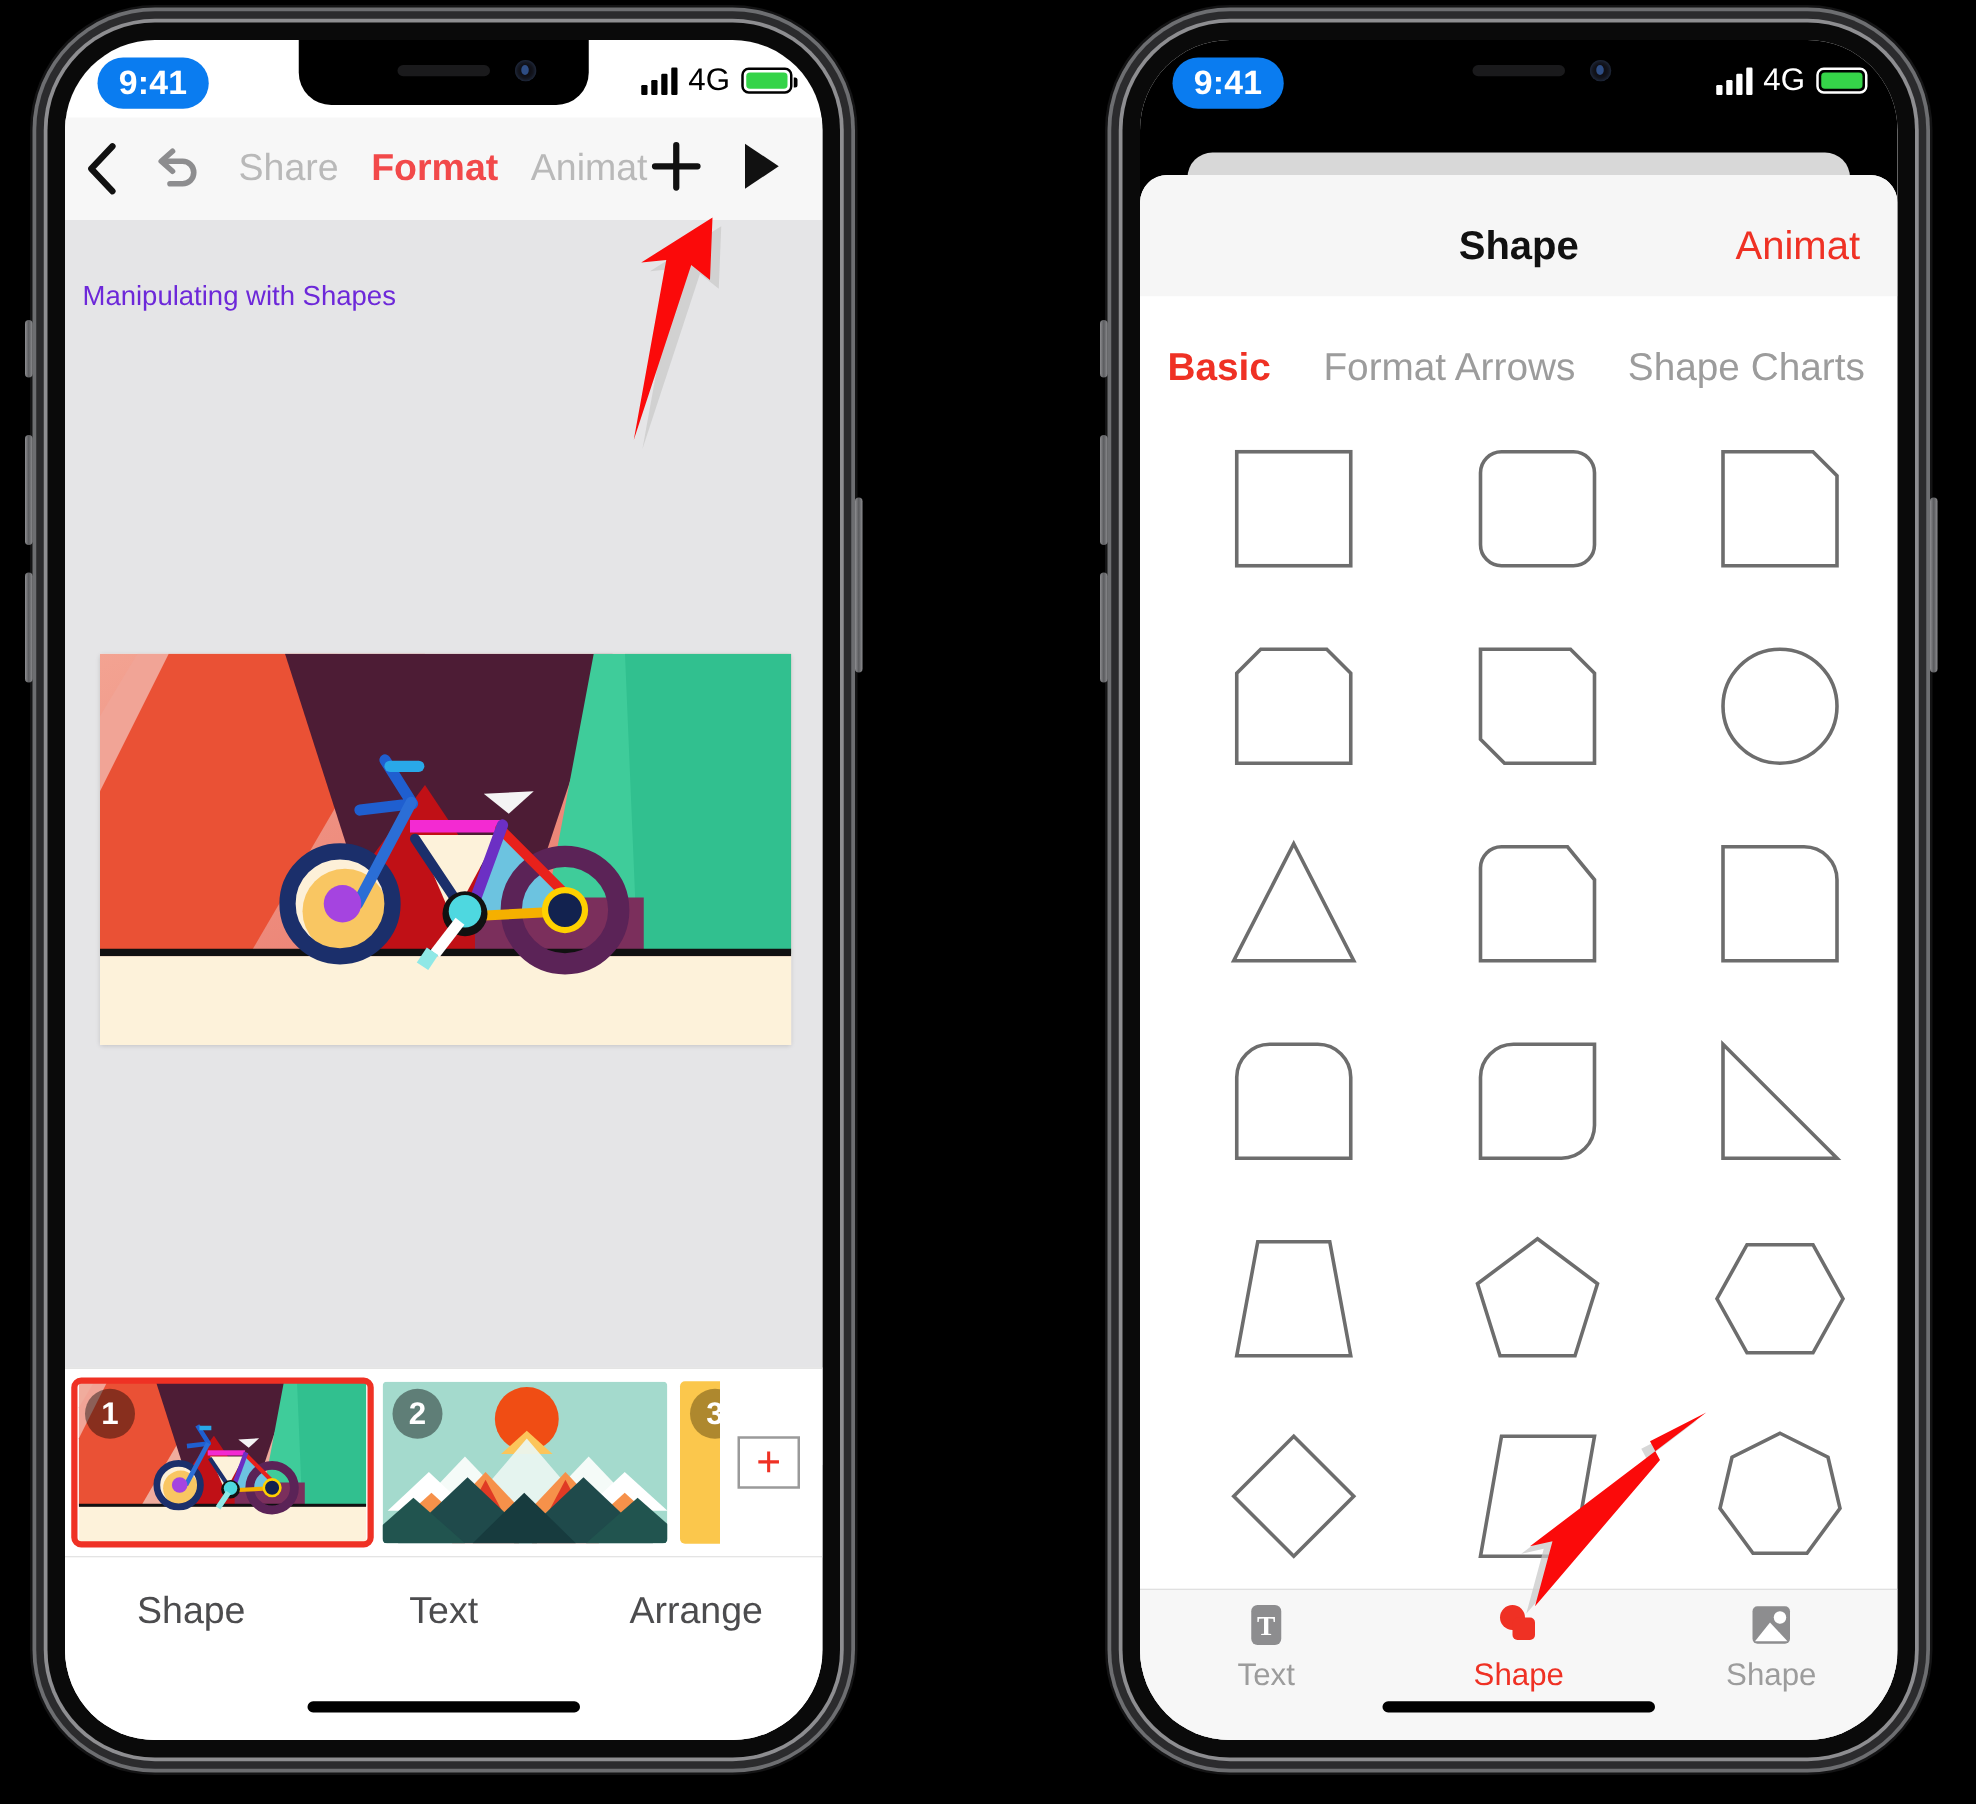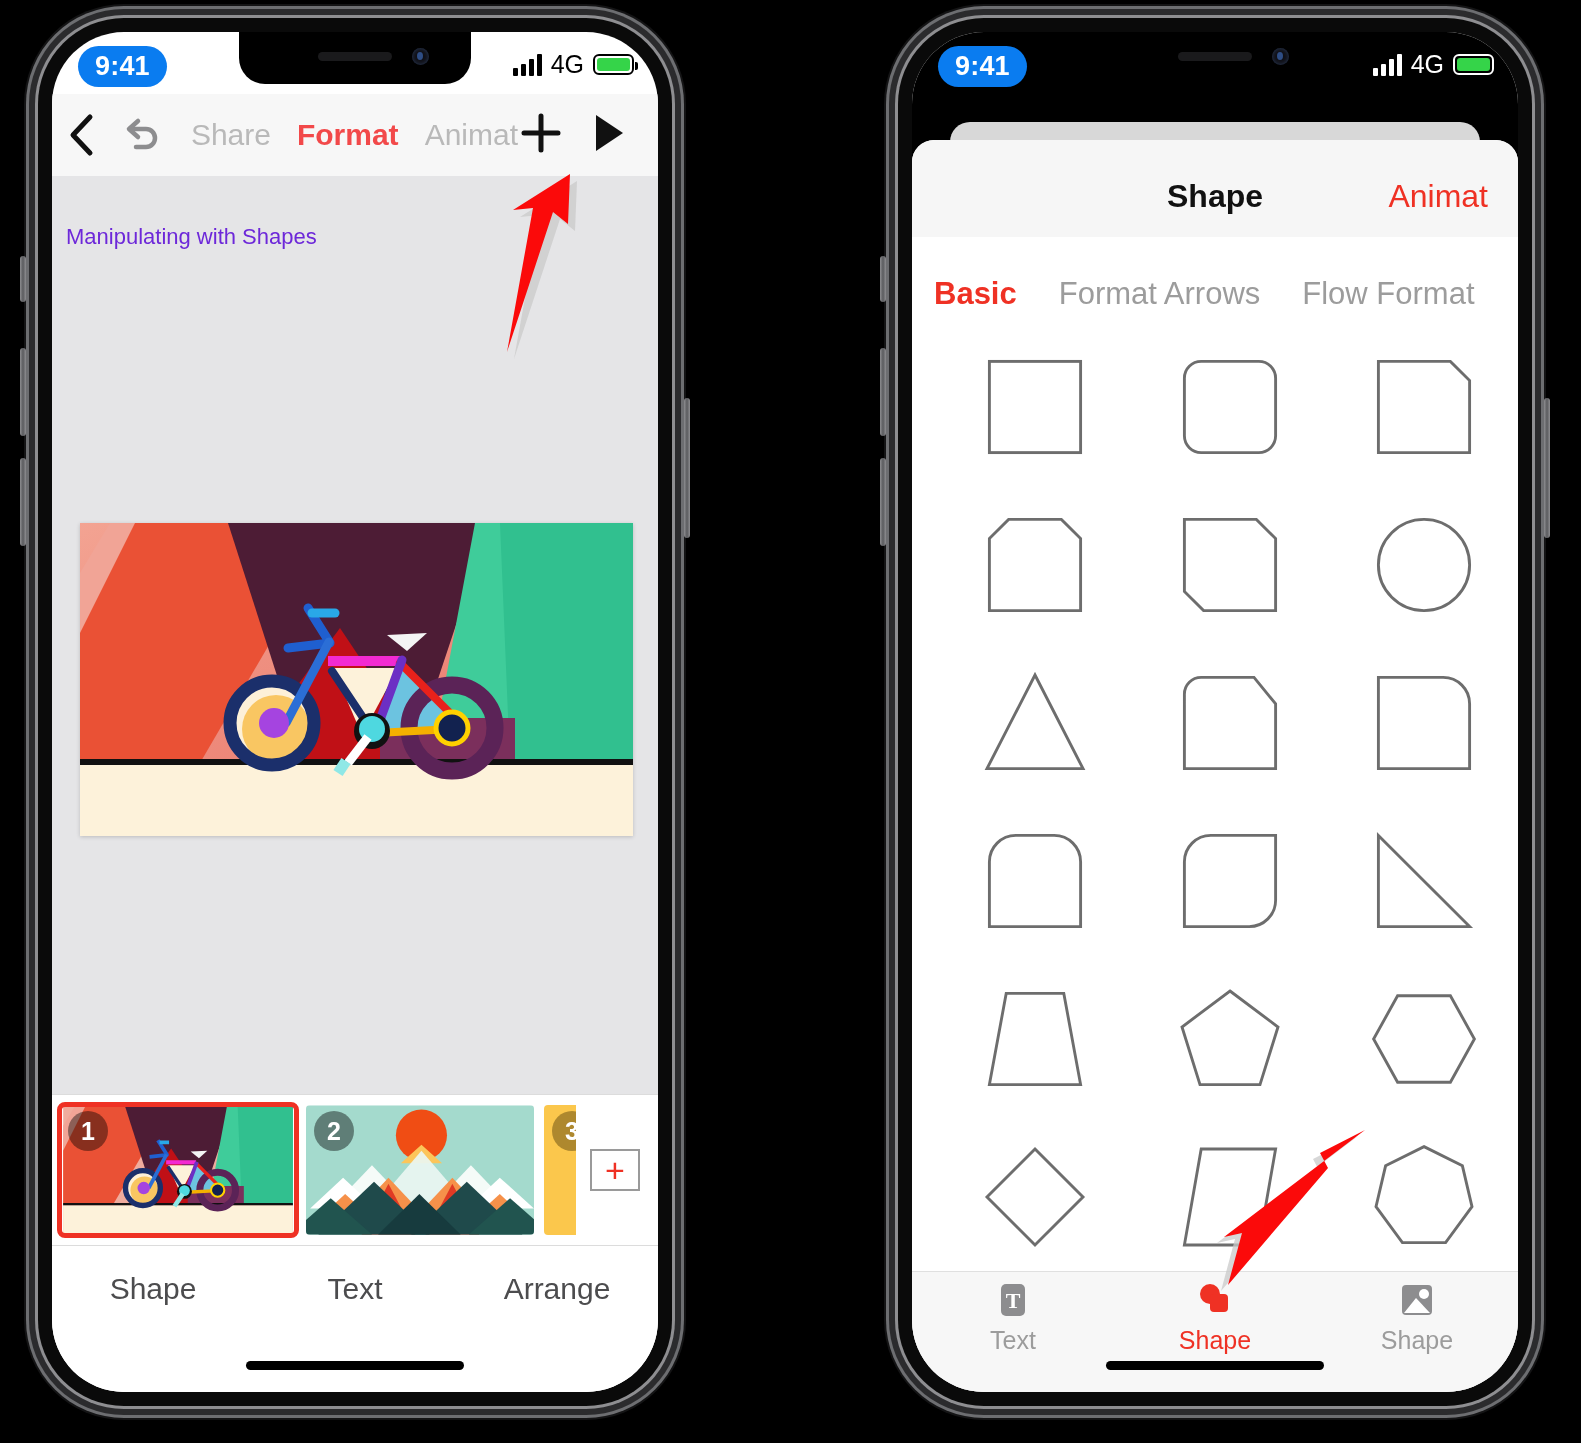--- a/index.html
+++ b/index.html
@@ -344,21 +344,21 @@
 
       <div class="sheet">
         <div class="sheet-head">
           <div class="sheet-title">Shape</div>
           <div class="sheet-cancel">Animat</div>
         </div>
 
         <div class="cats">
           <div class="cat active">Basic</div>
           <div class="cat">Format Arrows</div>
-          <div class="cat">Flow Format</div>
+          <div class="cat">Shape Charts</div>
           <div class="cat">Equation</div>
         </div>
 
         <div class="grid">
 
           <div class="cell" style="left:63px;top:2px;">
             <svg viewBox="0 0 100 100">
                 <rect x="12" y="12" width="76" height="76" fill="none" stroke="#6d6d6d" stroke-width="2.4"></rect>
               </svg>
             </div>

